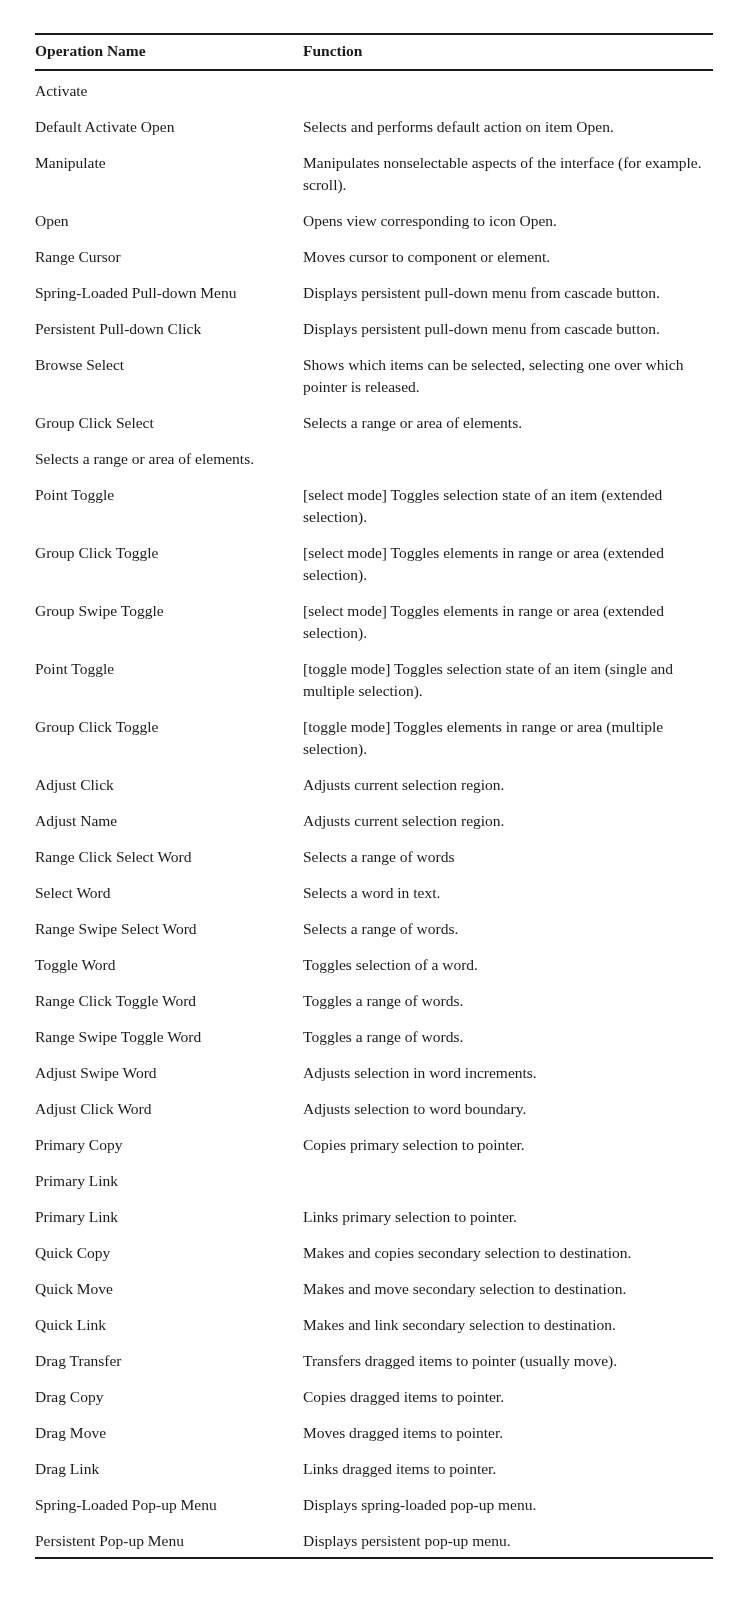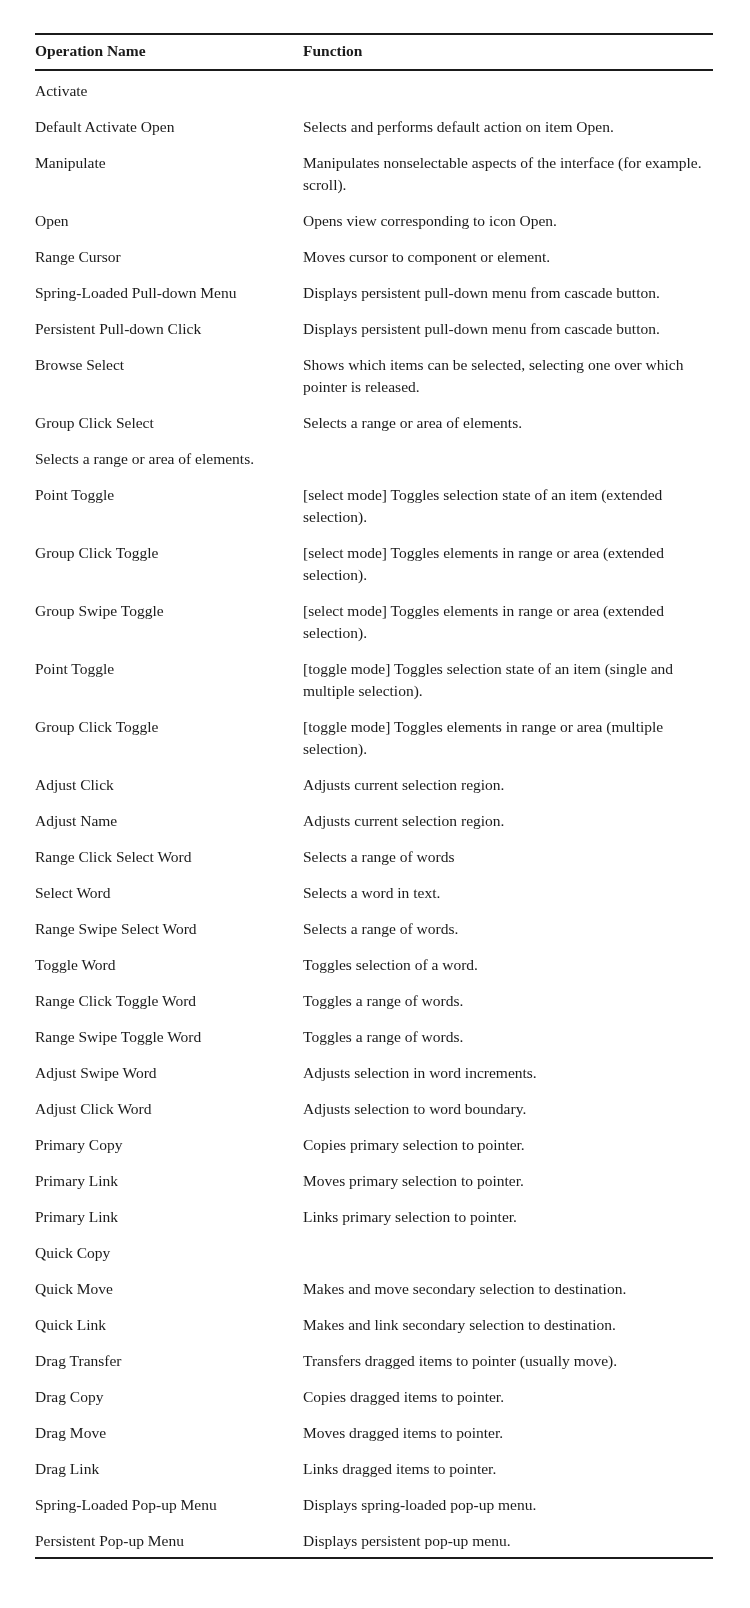--- a/index.html
+++ b/index.html
@@ -145,28 +145,28 @@
         <div class="row">
           <div class="cell-name">Adjust Click Word</div>
           <div class="cell-func">Adjusts selection to word boundary.</div>
         </div>
         <div class="row">
           <div class="cell-name">Primary Copy</div>
           <div class="cell-func">Copies primary selection to pointer.</div>
         </div>
         <div class="row">
           <div class="cell-name">Primary Link</div>
-          <div class="cell-func">Moves primary selection to pointer.</div>
         </div>
         <div class="row">
           <div class="cell-name">Primary Link</div>
           <div class="cell-func">Links primary selection to pointer.</div>
         </div>
         <div class="row">
           <div class="cell-name">Quick Copy</div>
+          <div class="cell-func">Makes and copies secondary selection to destination.</div>
         </div>
         <div class="row">
           <div class="cell-name">Quick Move</div>
           <div class="cell-func">Makes and move secondary selection to destination.</div>
         </div>
         <div class="row">
           <div class="cell-name">Quick Link</div>
           <div class="cell-func">Makes and link secondary selection to destination.</div>
         </div>
         <div class="row">

